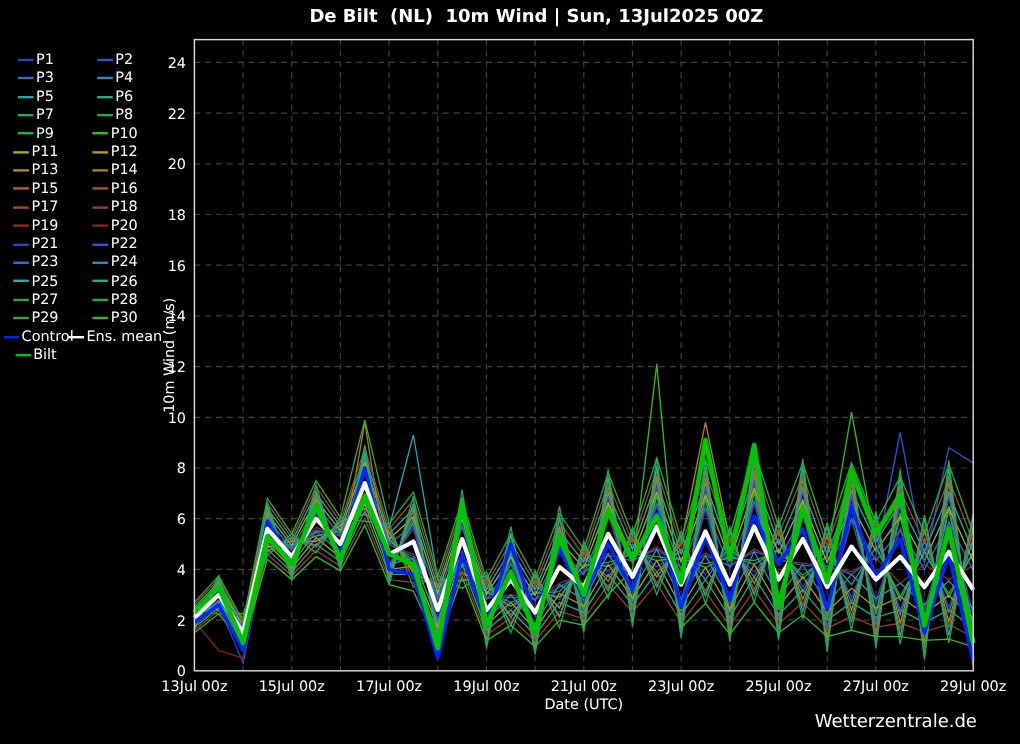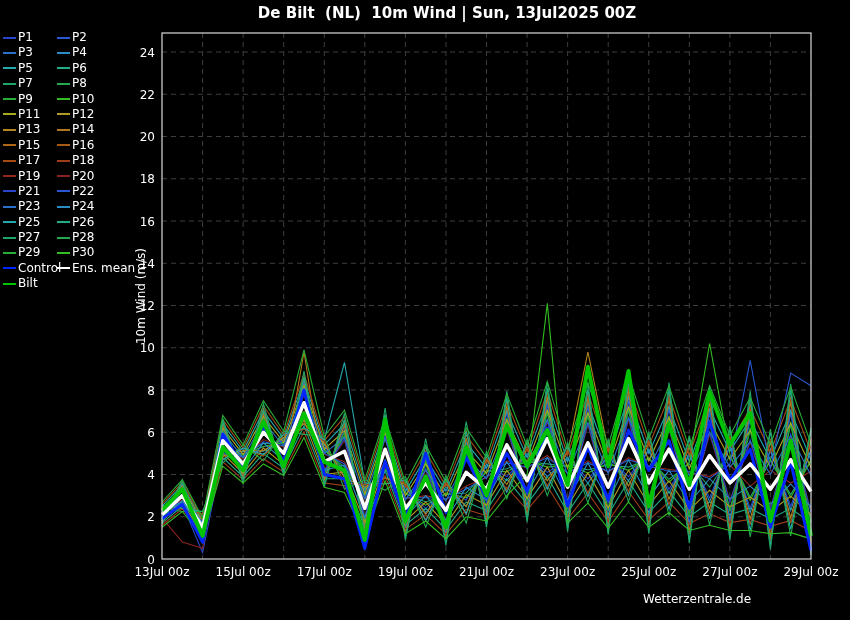--- a/index.html
+++ b/index.html
@@ -4,28 +4,28 @@
 <style>
   html,body{margin:0;padding:0;background:#000;}
   #screen{position:relative;width:850px;height:620px;background:#000;overflow:hidden;
           font-family:"DejaVu Sans",sans-serif;color:#fff;}
   #plot-svg{position:absolute;left:0;top:0;}
   .grid{stroke:#3e3e3e;stroke-width:1;stroke-dasharray:5 4;}
   .frame{fill:none;stroke:#d9d9d9;stroke-width:1.2;}
   .tick{fill:#ffffff;font-size:12px;font-family:"DejaVu Sans",sans-serif;}
   .page-title{position:absolute;top:4px;left:0;width:100%;text-align:center;
               font-size:15px;font-weight:bold;white-space:pre;margin-left:22px;}
-  .legend{position:absolute;left:3px;top:30px;display:grid;grid-template-columns:54px auto;}
+  .legend{position:absolute;left:3px;top:42px;display:grid;grid-template-columns:54px auto;text-align:center;}
   .lg-item{height:15.4px;line-height:15.4px;font-size:12px;white-space:nowrap;}
   .sw{display:inline-block;width:13px;height:2px;margin-right:2px;vertical-align:middle;}
   .ylabel{position:absolute;left:141px;top:296px;transform:translate(-50%,-50%) rotate(-90deg);
           font-size:12px;white-space:nowrap;}
   .xlabel{position:absolute;left:162px;top:580px;width:649px;text-align:center;font-size:12px;}
   .footer-left{position:absolute;left:119px;top:592px;font-size:15px;}
-  .footer-right{position:absolute;left:643px;top:592px;font-size:12px;}
+  .footer-right{position:absolute;left:679px;top:592px;font-size:15px;}
 </style>
 </head>
 <body>
 
 <div id="screen">
   <svg id="plot-svg" width="850" height="620">
       <line x1="202.5625" y1="33" x2="202.5625" y2="559" class="grid"></line>
       <line x1="243.125" y1="33" x2="243.125" y2="559" class="grid"></line>
       <line x1="283.6875" y1="33" x2="283.6875" y2="559" class="grid"></line>
       <line x1="324.25" y1="33" x2="324.25" y2="559" class="grid"></line>
@@ -139,14 +139,15 @@
       <div class="lg-item"><span class="sw" style="background: rgb(32, 172, 136);"></span><span>P26</span></div>
       <div class="lg-item"><span class="sw" style="background: rgb(31, 165, 102);"></span><span>P27</span></div>
       <div class="lg-item"><span class="sw" style="background: rgb(34, 168, 78);"></span><span>P28</span></div>
       <div class="lg-item"><span class="sw" style="background: rgb(40, 174, 54);"></span><span>P29</span></div>
       <div class="lg-item"><span class="sw" style="background: rgb(50, 188, 34);"></span><span>P30</span></div>
       <div class="lg-item"><span class="sw" style="background: rgb(0, 38, 255);"></span><span>Control</span></div>
       <div class="lg-item"><span class="sw" style="background: rgb(255, 255, 255);"></span><span>Ens. mean</span></div>
       <div class="lg-item"><span class="sw" style="background: rgb(0, 196, 0);"></span><span>Bilt</span></div>
     </div>
   <div class="ylabel">10m Wind (m/s)</div>
+  <div class="xlabel">Date (UTC)</div>
   <div class="footer-right">Wetterzentrale.de</div>
 </div>
 
 </body></html>

